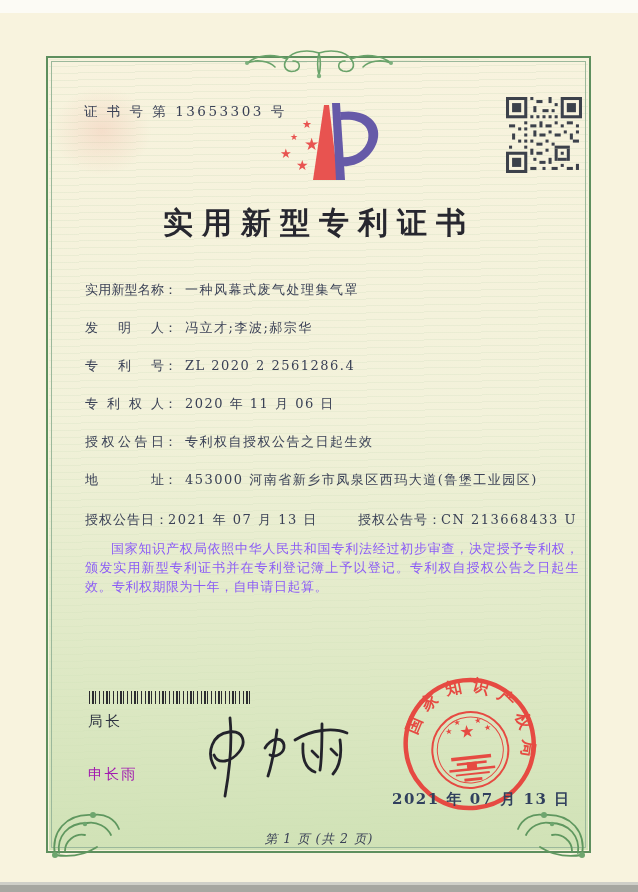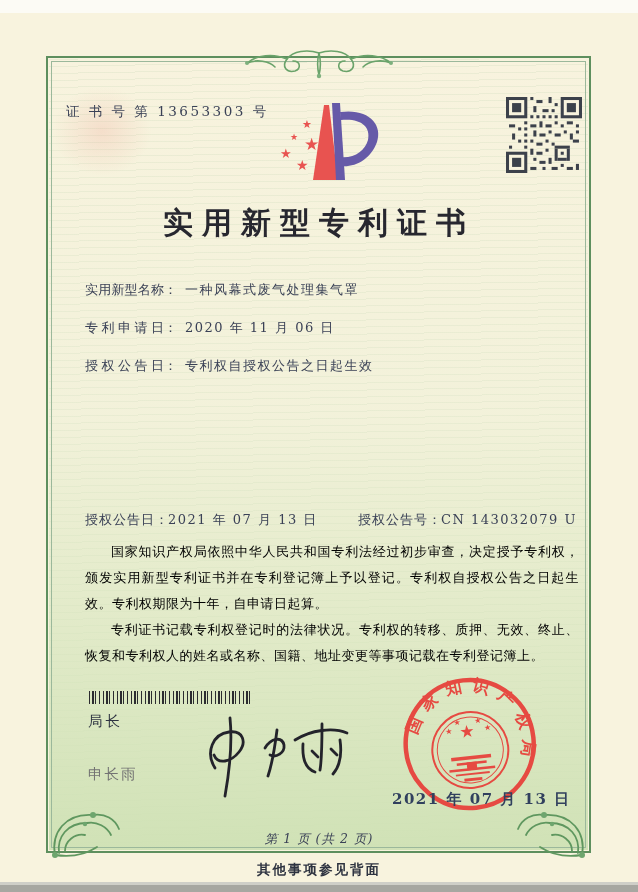--- a/index.html
+++ b/index.html
@@ -12,44 +12,44 @@
   .frame{position:absolute;left:46px;top:56px;right:47px;bottom:39px;border:2.5px solid #5e8f5e;z-index:1;}
   .frame-inner{position:absolute;inset:3px;border:1px solid #9bb89b;}
   .tint{position:absolute;left:49px;top:59px;right:50px;bottom:42px;z-index:0;
     background:
       linear-gradient(180deg, rgba(228,238,210,0) 0%, rgba(226,237,206,0.25) 45%, rgba(213,229,188,0.7) 75%, rgba(206,225,180,0.95) 100%),
       repeating-linear-gradient(179deg, rgba(120,170,120,0.10) 0 1px, rgba(0,0,0,0) 1px 7px);}
   .bleed{position:absolute;left:52px;top:86px;width:100px;height:90px;border-radius:50%;
     background:radial-gradient(ellipse at center, rgba(232,120,110,0.17), rgba(232,120,110,0) 70%);z-index:1;}
 
   .txt{position:absolute;color:#3a4156;z-index:3;}
-  .cert-no{left:66px;top:103px;font-size:13.5px;letter-spacing:2.5px;}
+  .cert-no{left:84px;top:103px;font-size:13.5px;letter-spacing:2.5px;}
   .title{left:0;top:203px;width:100%;text-align:center;font-size:30px;font-weight:bold;
     letter-spacing:9px;color:#27272f;font-family:Liberation Mono, monospace;}
 
   .fields{position:absolute;left:85px;top:281px;z-index:3;}
   .frow{height:38px;font-size:13px;color:#3a4156;white-space:nowrap;}
   .flabel{display:inline-block;width:79px;text-align:justify;text-align-last:justify;vertical-align:top;}
   .fcolon{display:inline-block;margin-right:8px;}
   .fvalue{letter-spacing:1.5px;}
   .grant-row{position:absolute;left:85px;top:511px;display:flex;font-size:13px;color:#3a4156;z-index:3;white-space:nowrap;}
   .grant-a{width:273px;}
   .glabel{letter-spacing:1px;font-family:Liberation Mono, monospace;}
 
   .paras{position:absolute;left:85px;top:539px;width:494px;z-index:3;font-size:13px;
-    line-height:26px;color:#000000;letter-spacing:0.5px;text-align:justify;}
+    line-height:19px;color:#8b5cf6;letter-spacing:0.5px;text-align:justify;}
   .paras p{margin:0;text-indent:2em;}
 
   .barcode{position:absolute;left:89px;top:691px;width:163px;height:13px;z-index:3;
     background:repeating-linear-gradient(90deg,#2c2c30 0 1.5px,rgba(0,0,0,0) 1.5px 3px,
       #2c2c30 3px 5.5px,rgba(0,0,0,0) 5.5px 6.5px,#2c2c30 6.5px 7.5px,rgba(0,0,0,0) 7.5px 10px,
       #2c2c30 10px 11px,rgba(0,0,0,0) 11px 14px);}
 
   .signer-title{left:88px;top:712px;font-size:14.5px;letter-spacing:3px;color:#2f3442;}
-  .signer-name{left:88px;top:765px;font-size:14.5px;letter-spacing:2px;color:#737373;}
+  .signer-name{left:88px;top:765px;font-size:14.5px;letter-spacing:2px;color:#a21caf;}
 
   .sig{position:absolute;left:185px;top:708px;z-index:4;}
   .seal{position:absolute;left:395px;top:672px;z-index:2;transform:rotate(-6deg);}
   .seal-date{left:392px;top:790px;font-size:15px;letter-spacing:1.5px;color:#31405e;z-index:4;font-weight:bold;}
 
   .page-no{left:0;top:831px;width:100%;text-align:center;font-size:12.5px;letter-spacing:1px;color:#3a4156;font-style:italic;}
   .back-note{left:0;top:861px;width:100%;text-align:center;font-size:13.5px;letter-spacing:2px;color:#2e3340;font-weight:bold;}
 
   .logo{position:absolute;left:270px;top:100px;z-index:3;}
   .qr{position:absolute;left:506px;top:97px;z-index:3;}
@@ -175,39 +175,47 @@
     </g>
   </svg>
 
   <div class="txt title">实用新型专利证书</div>
 
   <div class="fields">
     <div class="frow">
       <span class="flabel">实用新型名称</span><span class="fcolon">：</span><span class="fvalue">一种风幕式废气处理集气罩</span>
     </div>
     <div class="frow">
-      <span class="flabel">专利申请日</span><span class="fcolon">：</span><span class="fvalue">2020 年 11 月 06 日</span>
+      <span class="flabel">发明人</span><span class="fcolon">：</span><span class="fvalue">冯立才;李波;郝宗华</span>
+    </div>
+    <div class="frow">
+      <span class="flabel">专利号</span><span class="fcolon">：</span><span class="fvalue">ZL 2020 2 2561286.4</span>
+    </div>
+    <div class="frow">
+      <span class="flabel">专利权人</span><span class="fcolon">：</span><span class="fvalue">2020 年 11 月 06 日</span>
     </div>
     <div class="frow">
       <span class="flabel">授权公告日</span><span class="fcolon">：</span><span class="fvalue">专利权自授权公告之日起生效</span>
+    </div>
+    <div class="frow">
+      <span class="flabel">地址</span><span class="fcolon">：</span><span class="fvalue">453000 河南省新乡市凤泉区西玛大道(鲁堡工业园区)</span>
     </div>
   </div>
 
   <div class="grant-row">
     <div class="grant-a">
       <span class="glabel">授权公告日</span><span>：</span><span class="fvalue">2021 年 07 月 13 日</span>
     </div>
     <div>
-      <span class="glabel">授权公告号</span><span>：</span><span class="fvalue">CN 143032079 U</span>
+      <span class="glabel">授权公告号</span><span>：</span><span class="fvalue">CN 213668433 U</span>
     </div>
   </div>
 
   <div class="paras">
     <p>国家知识产权局依照中华人民共和国专利法经过初步审查，决定授予专利权，颁发实用新型专利证书并在专利登记簿上予以登记。专利权自授权公告之日起生效。专利权期限为十年，自申请日起算。</p>
-    <p>专利证书记载专利权登记时的法律状况。专利权的转移、质押、无效、终止、恢复和专利权人的姓名或名称、国籍、地址变更等事项记载在专利登记簿上。</p>
   </div>
 
   <div class="barcode"></div>
 
   <div class="txt signer-title">局长</div>
   <div class="txt signer-name">申长雨</div>
 
   <svg class="sig" width="170" height="92" viewBox="0 0 170 92">
     <g fill="none" stroke="#23232b" stroke-width="2.8" stroke-linecap="round">
       <path d="M30,60 C20,44 28,26 44,24 C58,22 62,34 54,44 C46,54 33,57 29,47"></path>
@@ -270,14 +278,13 @@
       <path d="M6,52 C20,54 36,52 48,44"></path>
     </g>
     <g fill="#6ea56e">
       <circle cx="44" cy="12" r="3"></circle>
         <circle cx="6" cy="52" r="3"></circle>
         <circle cx="36" cy="21" r="2.2"></circle>
     </g>
   </svg>
 
   <div class="txt page-no">第 1 页 (共 2 页)</div>
-  <div class="txt back-note">其他事项参见背面</div>
 </div>
 
 </body></html>

